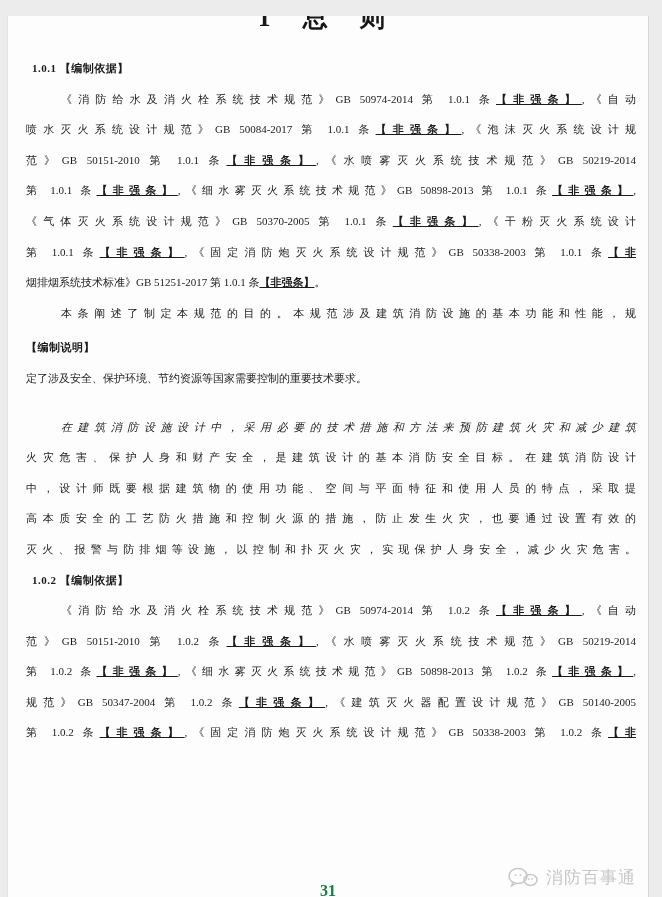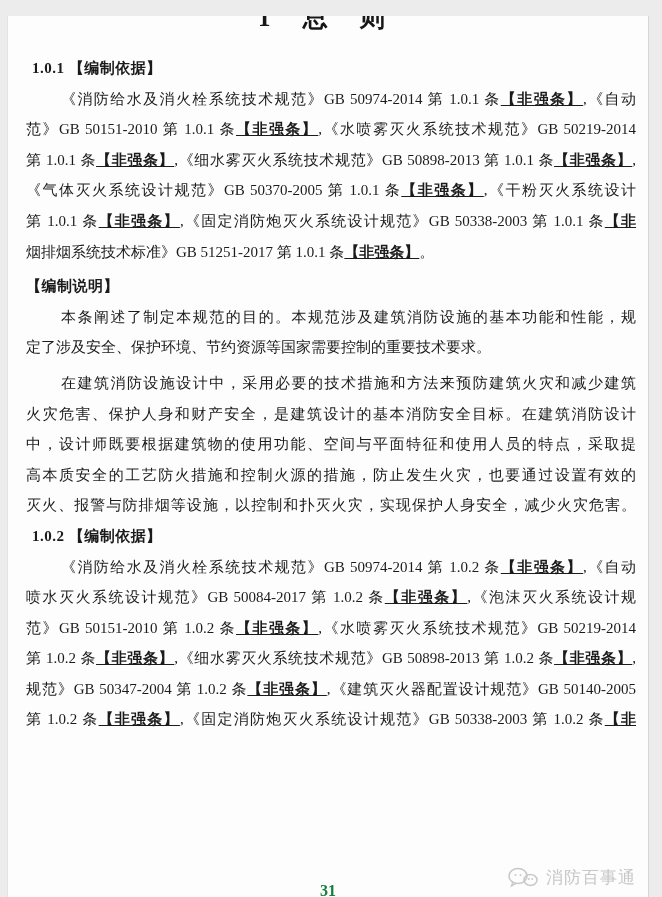--- a/index.html
+++ b/index.html
@@ -16,29 +16,29 @@
     border-left:1px solid #e2e2e2;
   }
   .title-strip{height:18px;overflow:hidden;}
   .title-text{
     font-size:25px;line-height:25px;margin-top:-11px;
     font-weight:bold;text-align:center;letter-spacing:13px;
     color:#161616;white-space:nowrap;
   }
   .content{margin:19px 12px 0 18px;color:#1b1b1b;}
   .line{
-    height:30.6px;line-height:30.6px;font-size:15px;
+    height:30.6px;line-height:30.6px;font-size:11px;
     text-align:justify;white-space:nowrap;overflow:visible;
   }
   .just{white-space:normal;text-align-last:justify;}
   .first{text-indent:35px;}
   .heading{font-weight:bold;letter-spacing:0.5px;white-space:nowrap;}
   .indent-h{padding-left:6px;}
   .mt4{margin-top:4px;}
-  .mt5{margin-top:5px;}
+  .mt5{margin-top:18px;font-style:italic;}
   .line b{font-weight:bold;text-decoration:underline;}
   .page-number{
     position:absolute;bottom:5px;left:0;width:100%;
     text-align:center;font-size:16px;font-weight:bold;color:#15803d;
     font-family:"Liberation Serif","DejaVu Serif",serif;
   }
   .watermark{
     position:absolute;right:12px;bottom:16px;
     display:flex;align-items:center;gap:8px;
     color:#c7c7c7;font-size:17px;letter-spacing:1px;
@@ -52,41 +52,41 @@
 <div class="page">
 
   <div class="title-strip">
     <div class="title-text">1 总 则</div>
   </div>
 
   <div class="content">
     <div class="line heading indent-h">1.0.1 【编制依据】</div>
 
     <div class="line rich first just">《消防给水及消火栓系统技术规范》GB 50974-2014 第 1.0.1 条<b>【非强条】</b>,《自动</div>
+    <div class="line rich just">喷水灭火系统设计规范》GB 50084-2017 第 1.0.1 条<b>【非强条】</b>,《泡沫灭火系统设计规</div>
     <div class="line rich just">范》GB 50151-2010 第 1.0.1 条<b>【非强条】</b>,《水喷雾灭火系统技术规范》GB 50219-2014</div>
     <div class="line rich just">第 1.0.1 条<b>【非强条】</b>,《细水雾灭火系统技术规范》GB 50898-2013 第 1.0.1 条<b>【非强条】</b>,</div>
     <div class="line rich just">《气体灭火系统设计规范》GB 50370-2005 第 1.0.1 条<b>【非强条】</b>,《干粉灭火系统设计</div>
     <div class="line rich just">第 1.0.1 条<b>【非强条】</b>,《固定消防炮灭火系统设计规范》GB 50338-2003 第 1.0.1 条<b>【非</b></div>
     <div class="line rich">烟排烟系统技术标准》GB 51251-2017 第 1.0.1 条<b>【非强条】</b>。</div>
 
+    <div class="line first just">本条阐述了制定本规范的目的。本规范涉及建筑消防设施的基本功能和性能，规</div>
+
     <div class="line heading mt4">【编制说明】</div>
-
-    <div class="line first just">本条阐述了制定本规范的目的。本规范涉及建筑消防设施的基本功能和性能，规</div>
     <div class="line">定了涉及安全、保护环境、节约资源等国家需要控制的重要技术要求。</div>
 
     <div class="line first just mt5">在建筑消防设施设计中，采用必要的技术措施和方法来预防建筑火灾和减少建筑</div>
     <div class="line just">火灾危害、保护人身和财产安全，是建筑设计的基本消防安全目标。在建筑消防设计</div>
     <div class="line just">中，设计师既要根据建筑物的使用功能、空间与平面特征和使用人员的特点，采取提</div>
     <div class="line just">高本质安全的工艺防火措施和控制火源的措施，防止发生火灾，也要通过设置有效的</div>
     <div class="line just">灭火、报警与防排烟等设施，以控制和扑灭火灾，实现保护人身安全，减少火灾危害。</div>
 
     <div class="line heading indent-h">1.0.2 【编制依据】</div>
 
     <div class="line rich first just">《消防给水及消火栓系统技术规范》GB 50974-2014 第 1.0.2 条<b>【非强条】</b>,《自动</div>
-    <div class="line rich just">喷水灭火系统设计规范》GB 50084-2017 第 1.0.2 条<b>【非强条】</b>,《泡沫灭火系统设计规</div>
     <div class="line rich just">范》GB 50151-2010 第 1.0.2 条<b>【非强条】</b>,《水喷雾灭火系统技术规范》GB 50219-2014</div>
     <div class="line rich just">第 1.0.2 条<b>【非强条】</b>,《细水雾灭火系统技术规范》GB 50898-2013 第 1.0.2 条<b>【非强条】</b>,</div>
     <div class="line rich just">规范》GB 50347-2004 第 1.0.2 条<b>【非强条】</b>,《建筑灭火器配置设计规范》GB 50140-2005</div>
     <div class="line rich just">第 1.0.2 条<b>【非强条】</b>,《固定消防炮灭火系统设计规范》GB 50338-2003 第 1.0.2 条<b>【非</b></div>
   </div>
 
   <div class="watermark">
     <span>
       <svg width="30" height="22" viewBox="0 0 30 22">
         <ellipse cx="10" cy="9" rx="9" ry="7.5" fill="none" stroke="#c9c9c9" stroke-width="1.6"></ellipse>

